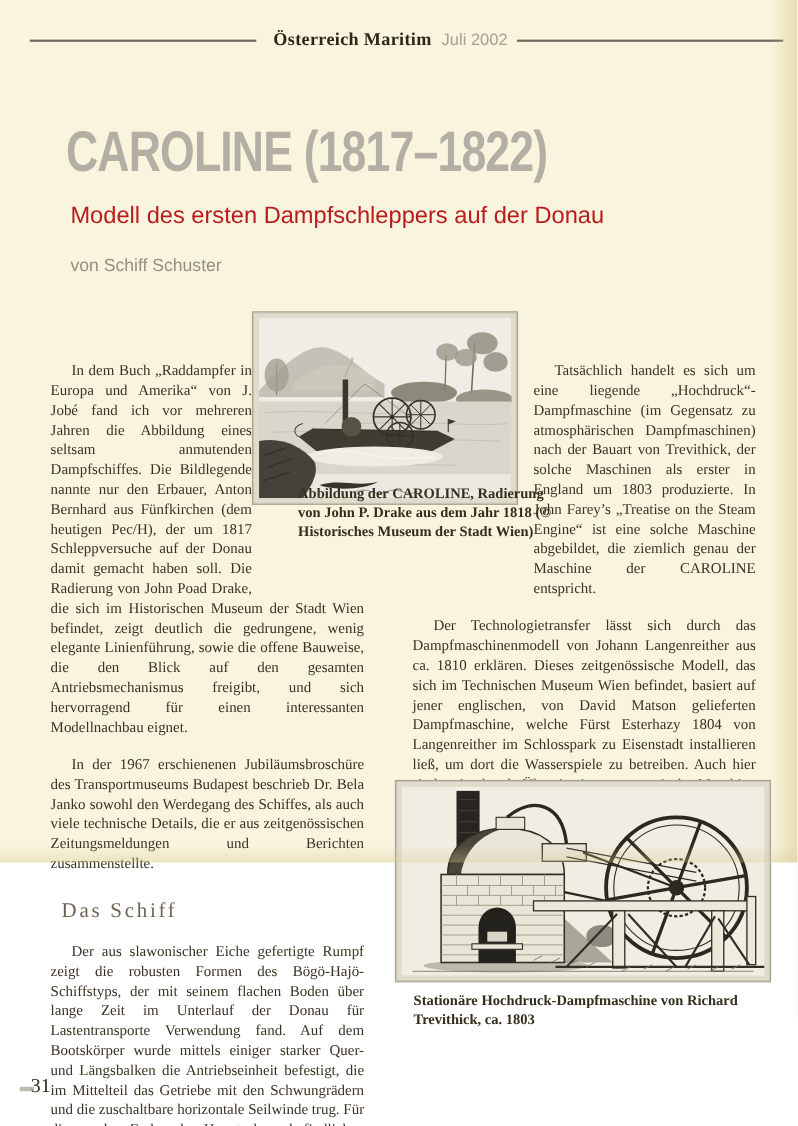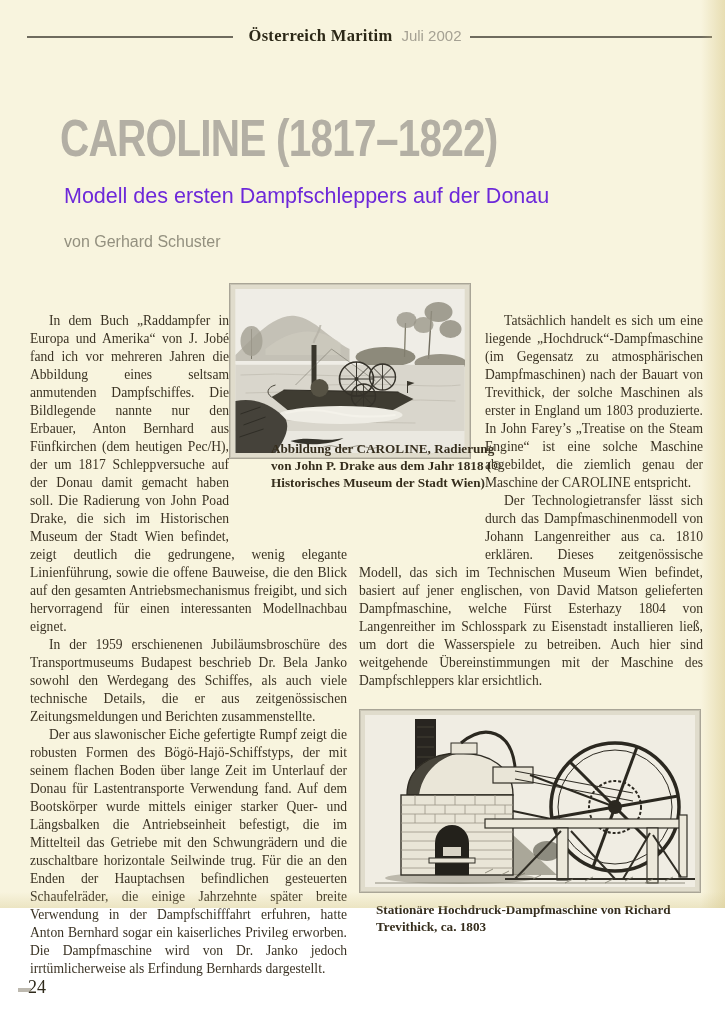--- a/index.html
+++ b/index.html
@@ -1,39 +1,39 @@
 <!DOCTYPE html>
 <html lang="de"><head>
 <meta charset="utf-8">
 <style>
   html,body{margin:0;padding:0;}
   body{width:725px;height:1024px;overflow:hidden;}
-  .page{position:relative;width:725px;height:908px;background:#f8f4de;font-family:"Liberation Serif",serif;}
+  .page{position:relative;width:725px;height:784px;background:#f8f4de;font-family:"Liberation Serif",serif;}
   .edge-right{position:absolute;right:0;top:0;width:24px;height:100%;
     background:linear-gradient(to right,rgba(219,205,145,0),rgba(215,199,135,0.5));pointer-events:none;}
   .edge-bottom{position:absolute;left:0;bottom:0;width:100%;height:16px;
     background:linear-gradient(to bottom,rgba(216,204,150,0),rgba(212,199,142,0.35));pointer-events:none;}
   .speck{position:absolute;left:18px;top:988px;width:13px;height:4px;background:#9a9484;opacity:.65;}
 
   .rule{position:absolute;top:36px;height:2px;background:#6f6b5e;}
   .rule-left{left:27px;width:206px;}
   .rule-right{left:470px;width:242px;}
   .header{position:absolute;left:235px;top:26px;width:240px;text-align:center;white-space:nowrap;}
   .journal{font-weight:bold;font-size:16.5px;color:#2c2817;letter-spacing:.3px;}
   .issue{font-family:"Liberation Sans",sans-serif;font-size:15px;color:#a5a193;margin-left:5px;}
 
   .title{position:absolute;left:60px;top:108px;margin:0;font-family:"Liberation Sans",sans-serif;
     font-weight:bold;font-size:52px;color:#b3afa4;letter-spacing:-1px;white-space:nowrap;
     transform:scaleX(0.78);transform-origin:left top;}
   .subtitle{position:absolute;left:64px;top:184px;margin:0;font-family:"Liberation Sans",sans-serif;
-    font-weight:normal;font-size:21.5px;color:#6d28d9;white-space:nowrap;}
+    font-weight:normal;font-size:21.5px;color:#b91c1c;white-space:nowrap;}
   .byline{position:absolute;left:64px;top:233px;font-family:"Liberation Sans",sans-serif;
     font-size:16px;color:#93907f;}
 
-  .body{margin:0;font-size:13.6px;line-height:18px;text-align:justify;color:#3a3223;hyphens:auto;}
+  .body{margin:16px;font-size:13.6px;line-height:18px;text-align:justify;color:#3a3223;hyphens:auto;}
   .indent{text-indent:1.4em;}
   .col-left{position:absolute;left:30px;top:312px;width:317px;}
   .col-right{position:absolute;left:359px;top:312px;width:344px;}
   .spacer-r{float:right;width:112px;height:232px;margin-left:6px;}
   .spacer-l{float:left;width:118px;height:238px;margin-right:8px;}
   .section-heading{margin:24px 0 14px 26px;font-weight:normal;font-size:19px;letter-spacing:2.5px;color:#6e6350;}
 
   .figure{position:absolute;margin:0;}
   .fig1{left:229px;top:283px;}
   .fig2{left:359px;top:709px;}
@@ -53,26 +53,27 @@
 
   <div class="rule rule-left"></div>
   <div class="header">
     <span class="journal">Österreich Maritim</span>
     <span class="issue">Juli 2002</span>
   </div>
   <div class="rule rule-right"></div>
 
   <h1 class="title">CAROLINE (1817–1822)</h1>
   <h2 class="subtitle">Modell des ersten Dampfschleppers auf der Donau</h2>
-  <div class="byline">von Gerhard Schuster</div>
+  <div class="byline">von Schiff Schuster</div>
 
   <div class="col-left">
     <div class="spacer-r"></div>
     <p class="body indent">In dem Buch „Raddampfer in Europa und Amerika“ von J. Jobé fand ich vor mehreren Jahren die Abbildung eines seltsam anmutenden Dampfschiffes. Die Bildlegende nannte nur den Erbauer, Anton Bernhard aus Fünfkirchen (dem heutigen Pec/H), der um 1817 Schleppversuche auf der Donau damit gemacht haben soll. Die Radierung von John Poad Drake, die sich im Historischen Museum der Stadt Wien befindet, zeigt deutlich die gedrungene, wenig elegante Linienführung, sowie die offene Bauweise, die den Blick auf den gesamten Antriebsmechanismus freigibt, und sich hervorragend für einen interessanten Modellnachbau eignet.</p>
-    <p class="body indent">In der 1959 erschienenen Jubiläumsbroschüre des Transportmuseums Budapest beschrieb Dr. Bela Janko sowohl den Werdegang des Schiffes, als auch viele technische Details, die er aus zeitgenössischen Zeitungsmeldungen und Berichten zusammenstellte.</p>
+    <p class="body indent">In der 1967 erschienenen Jubiläumsbroschüre des Transportmuseums Budapest beschrieb Dr. Bela Janko sowohl den Werdegang des Schiffes, als auch viele technische Details, die er aus zeitgenössischen Zeitungsmeldungen und Berichten zusammenstellte.</p>
+    <h3 class="section-heading">Das Schiff</h3>
     <p class="body indent">Der aus slawonischer Eiche gefertigte Rumpf zeigt die robusten Formen des Bögö-Hajö-Schiffstyps, der mit seinem flachen Boden über lange Zeit im Unterlauf der Donau für Lastentransporte Verwendung fand. Auf dem Bootskörper wurde mittels einiger starker Quer- und Längsbalken die Antriebseinheit befestigt, die im Mittelteil das Getriebe mit den Schwungrädern und die zuschaltbare horizontale Seilwinde trug. Für die an den Enden der Hauptachsen befindlichen gesteuerten Schaufelräder, die einige Jahrzehnte später breite Verwendung in der Dampfschifffahrt erfuhren, hatte Anton Bernhard sogar ein kaiserliches Privileg erworben. Die Dampfmaschine wird von Dr. Janko jedoch irrtümlicherweise als Erfindung Bernhards dargestellt.</p>
   </div>
 
   <div class="col-right">
     <div class="spacer-l"></div>
     <p class="body indent">Tatsächlich handelt es sich um eine liegende „Hochdruck“-Dampfmaschine (im Gegensatz zu atmosphärischen Dampfmaschinen) nach der Bauart von Trevithick, der solche Maschinen als erster in England um 1803 produzierte. In John Farey’s „Treatise on the Steam Engine“ ist eine solche Maschine abgebildet, die ziemlich genau der Maschine der CAROLINE entspricht.</p>
     <p class="body indent">Der Technologietransfer lässt sich durch das Dampfmaschinenmodell von Johann Langenreither aus ca. 1810 erklären. Dieses zeitgenössische Modell, das sich im Technischen Museum Wien befindet, basiert auf jener englischen, von David Matson gelieferten Dampfmaschine, welche Fürst Esterhazy 1804 von Langenreither im Schlosspark zu Eisenstadt installieren ließ, um dort die Wasserspiele zu betreiben. Auch hier sind weitgehende Übereinstimmungen mit der Maschine des Dampfschleppers klar ersichtlich.</p>
   </div>
 
   <figure class="figure fig1">
@@ -178,18 +179,18 @@
           <path d="M120,158 l8,-4 M136,160 l8,-4 M152,162 l8,-4 M168,164 l8,-4 M200,168 l8,-4 M220,166 l8,-4 M240,168 l8,-4 M260,166 l8,-4 M280,168 l8,-4 M300,166 l8,-4"></path>
           <path d="M10,168 H320"></path>
         </g>
       </svg>
     </div>
   </figure>
   <div class="caption caption2">
     <div class="cap-bold">Stationäre Hochdruck-Dampfmaschine von Richard Trevithick, ca. 1803</div>
   </div>
 
-  <div class="page-number">24</div>
+  <div class="page-number">31</div>
 
   <div class="speck"></div>
   <div class="edge-right"></div>
   <div class="edge-bottom"></div>
 </div>
 
 </body></html>

